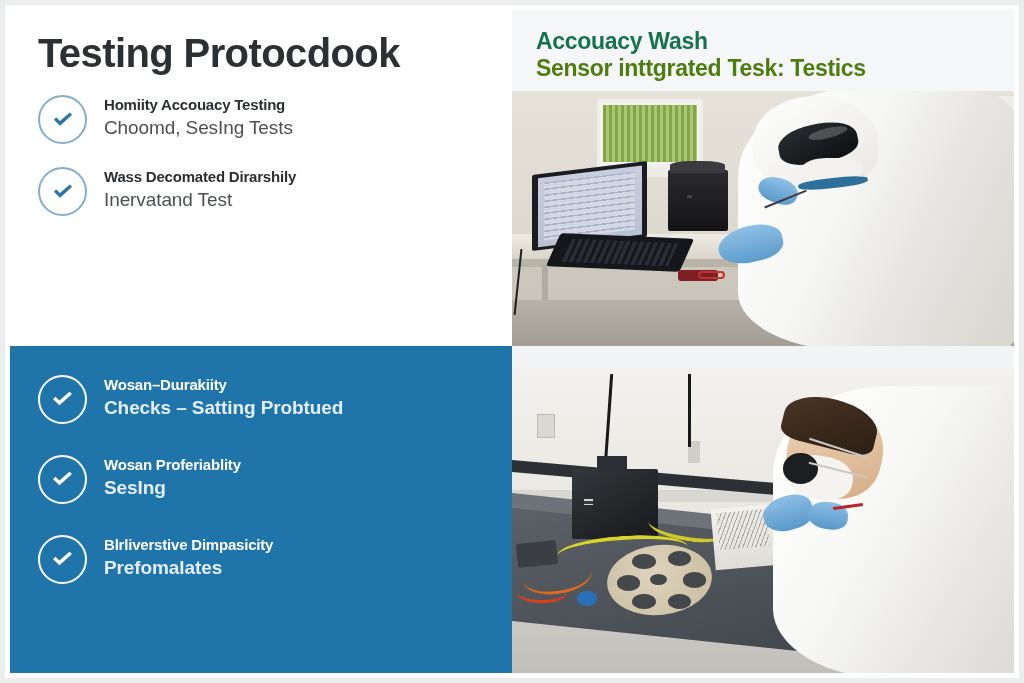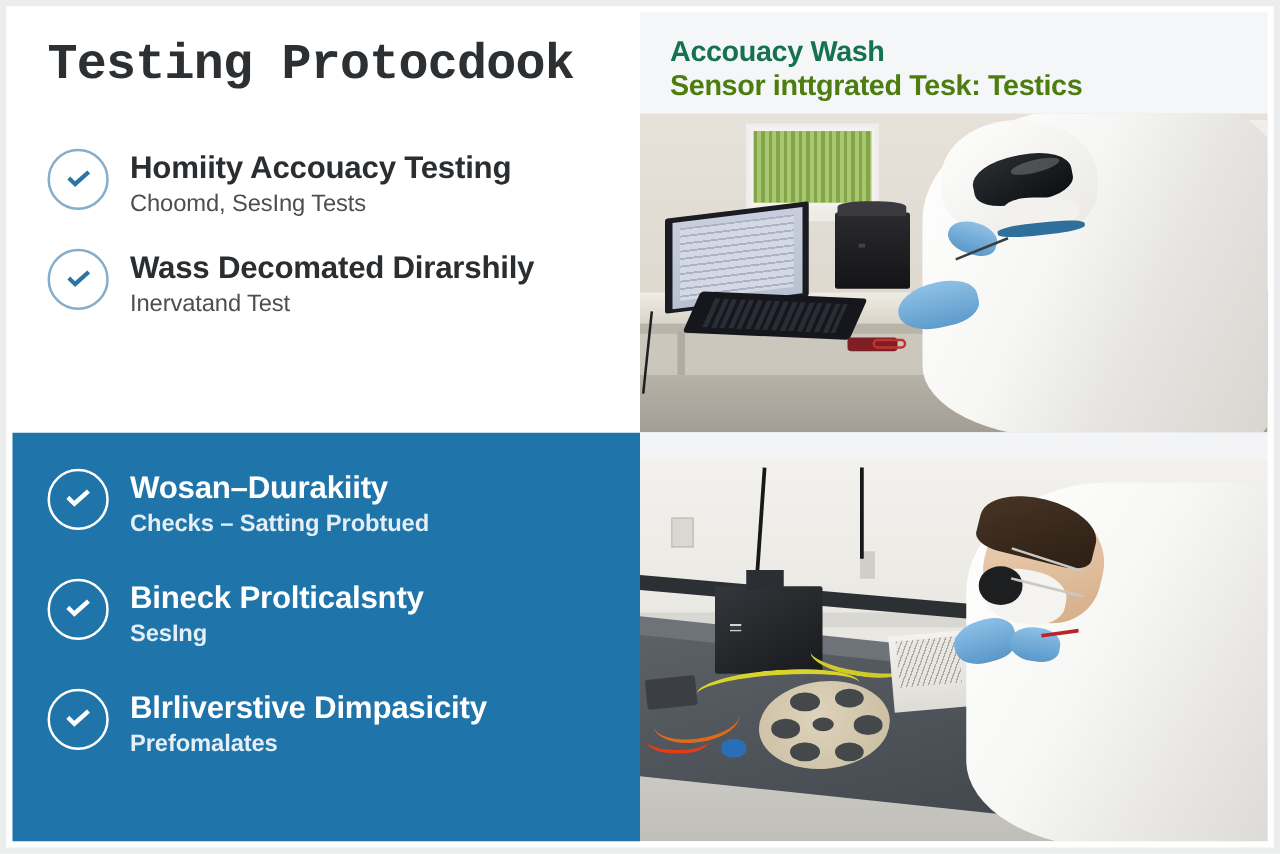--- a/index.html
+++ b/index.html
@@ -27,38 +27,37 @@
     background:#ffffff;
     padding:22px 24px 10px 28px;
     position:relative;
   }
   .deck-title {
     font-size:40px;
     font-weight:bold;
     color:#2d3033;
     letter-spacing:-0.6px;
     line-height:1.05;
-    margin-bottom:44px;
+    margin-bottom:20px;
     white-space:nowrap;
-    font-family:Liberation Mono, monospace;
   }
   .bullet-list { display:flex; flex-direction:column; gap:22px; }
   .bullet { display:flex; align-items:flex-start; gap:17px; }
   .check-circle {
     flex:0 0 auto;
     width:49px; height:49px;
     border-radius:50%;
     display:flex; align-items:center; justify-content:center;
     margin-top:1px;
   }
   .check-circle.light { border:2px solid #84aecb; }
   .check-circle.light svg { fill:#2c74a4; }
   .bullet-text { padding-top:2px; }
   .bullet-head {
-    font-size:25px; font-weight:bold; color:#2b2e31;
+    font-size:15px; font-weight:bold; color:#2b2e31;
     line-height:1.18; letter-spacing:-0.2px;
   }
   .bullet-sub {
     font-size:19px; color:#4b4f53; line-height:1.3;
     letter-spacing:-0.1px; margin-top:2px; font-weight:300;
   }
 
   
   .panel-blue {
     background:#1f74a9;
@@ -353,21 +352,21 @@
           </div>
         </div>
 
         <div class="bullet">
           <span class="check-circle dark">
             <svg width="27" height="27" viewBox="0 0 24 24" aria-hidden="true">
               <path d="M9.3 17.2 3.6 11.7l2.1-2.2 3.5 3.4L18.3 5l2.1 2.2z"></path>
             </svg>
           </span>
           <div class="bullet-text">
-            <div class="bullet-head">Bineck Prolticalsnty</div>
+            <div class="bullet-head">Wosan Proferiablity</div>
             <div class="bullet-sub">SesIng</div>
           </div>
         </div>
 
         <div class="bullet">
           <span class="check-circle dark">
             <svg width="27" height="27" viewBox="0 0 24 24" aria-hidden="true">
               <path d="M9.3 17.2 3.6 11.7l2.1-2.2 3.5 3.4L18.3 5l2.1 2.2z"></path>
             </svg>
           </span>

